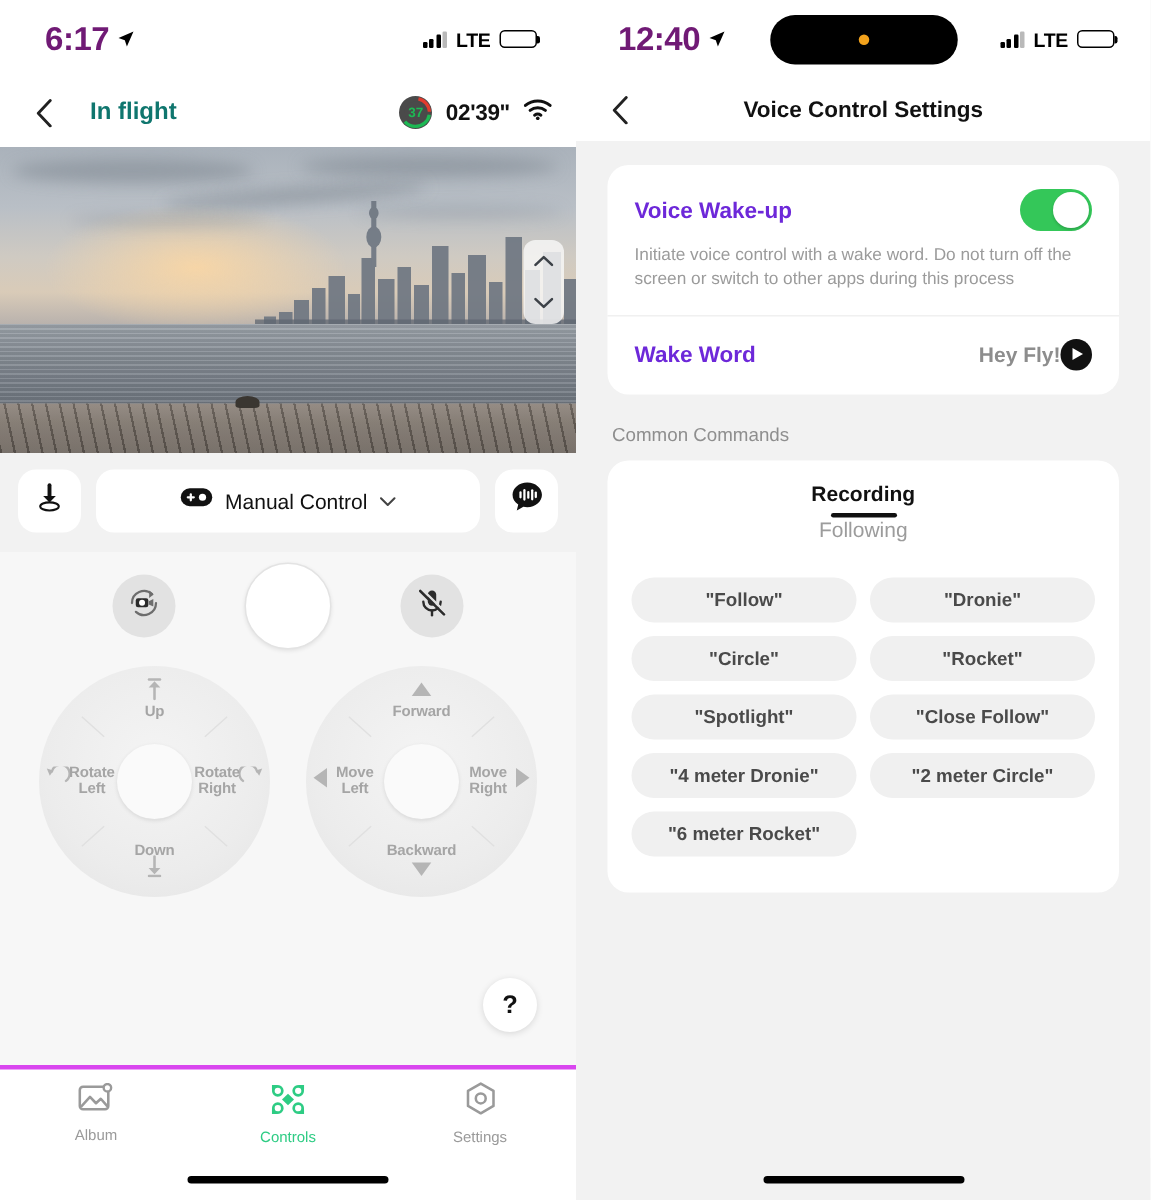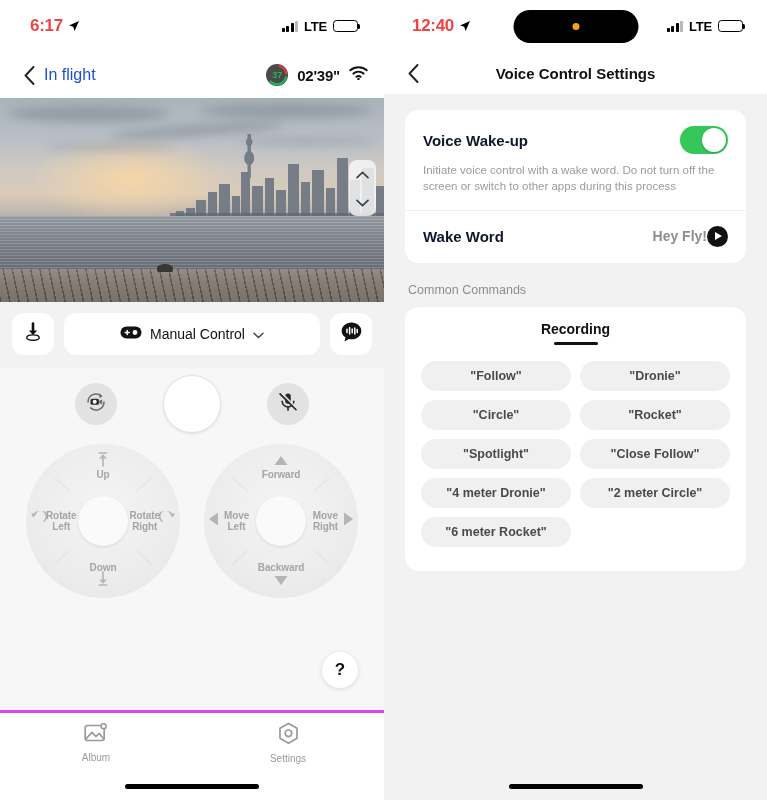--- a/index.html
+++ b/index.html
@@ -18,21 +18,21 @@
     position: relative;
     display: flex; flex-direction: column;
   }
   .statusbar {
     height: 52px; background: #ffffff;
     display: flex; align-items: center;
     padding: 0 26px 0 30px;
     flex: 0 0 auto;
   }
   .sb-time {
-    font-size: 17px; font-weight: bold; color: #ef4444;
+    font-size: 22px; font-weight: bold; color: #701a75;
     letter-spacing: -0.3px;
   }
   .sb-loc { margin-left: 5px; display: inline-flex; align-items: center; }
   .sb-spacer { flex: 1; }
   .sb-right { display: flex; align-items: center; gap: 6px; }
   .sb-lte { font-size: 13px; font-weight: bold; color: #000; letter-spacing: -0.2px; }
 
   .bars { display: flex; align-items: flex-end; gap: 1.5px; height: 11px; }
   .bars i { width: 3px; background: #000; border-radius: 0.8px; display: block; }
   .bars i:nth-child(1) { height: 4px; }
@@ -52,21 +52,21 @@
 
   .navbar {
     height: 46px; background: #ffffff;
     display: flex; align-items: center; padding: 0 16px 0 14px;
     flex: 0 0 auto;
   }
   .back-chev {
     width: 30px; height: 30px; display: flex; align-items: center;
     justify-content: center; cursor: pointer;
   }
-  .nav-title { font-size: 16px; font-weight: normal; color: #1d4ed8; margin-left: 0; }
+  .nav-title { font-size: 16px; font-weight: bold; color: #0f766e; margin-left: 16px; }
   .nav-right { margin-left: auto; display: flex; align-items: center; gap: 9px; }
   .batt-ring { width: 22px; height: 22px; position: relative; }
   .batt-ring .pct {
     position: absolute; inset: 0; display: flex; align-items: center;
     justify-content: center; font-size: 9px; font-weight: bold; color: #1DB954;
   }
   .flight-time { font-size: 15px; font-weight: bold; color: #111; letter-spacing: -0.2px; }
 
   .video {
     height: 204px; width: 100%;
@@ -235,21 +235,21 @@
     position: absolute; left: 0; right: 0; text-align: center;
     font-size: 15px; font-weight: bold; color: #111;
   }
 
   .page { flex: 1; padding: 16px 21px 0 21px; overflow: hidden; }
   .card { background: #fff; border-radius: 14px; }
   .card-row {
     display: flex; align-items: center; justify-content: space-between;
     padding: 16px 18px 0 18px;
   }
-  .card-title { font-size: 15px; font-weight: bold; color: #0f172a; }
+  .card-title { font-size: 15px; font-weight: bold; color: #6d28d9; }
   .toggle {
     width: 48px; height: 28px; border-radius: 16px; background: #34C759;
     position: relative; cursor: pointer; flex: 0 0 auto;
   }
   .toggle .thumb {
     position: absolute; right: 2px; top: 2px; width: 24px; height: 24px;
     border-radius: 50%; background: #fff; box-shadow: 0 1px 2px rgba(0,0,0,0.2);
   }
   .card-desc {
     padding: 9px 18px 15px 18px; font-size: 11.5px; color: #9b9b9b;
@@ -562,20 +562,38 @@
       <div class="tab">
         <span>
           <svg width="24" height="21" viewBox="0 0 24 21">
             <rect x="1.2" y="2.5" width="19" height="15" rx="2.2" stroke="#9a9a9a" stroke-width="1.7" fill="none"></rect>
             <path d="M2.4 15.4 8 9.3l4 4.2 3.2-3 4 4.6" stroke="#9a9a9a" stroke-width="1.7" fill="none" stroke-linecap="round" stroke-linejoin="round"></path>
             <circle cx="19.6" cy="3.2" r="2.5" stroke="#9a9a9a" stroke-width="1.6" fill="#fff"></circle>
           </svg>
         </span>
         <span class="tab-label">Album</span>
       </div>
+      <div class="tab active">
+        <span>
+          <svg width="24" height="22" viewBox="0 0 24 22">
+            <g stroke="#2ECC84" stroke-width="1.8" fill="none" stroke-linecap="round">
+              <path d="M4.2 2.2h-2v2"></path>
+                <path d="M19.8 2.2h2v2"></path>
+              <path d="M4.2 19.8h-2v-2"></path>
+                <path d="M19.8 19.8h2v-2"></path>
+              <circle cx="5.2" cy="5.2" r="3"></circle>
+                <circle cx="18.8" cy="5.2" r="3"></circle>
+              <circle cx="5.2" cy="16.8" r="3"></circle>
+                <circle cx="18.8" cy="16.8" r="3"></circle>
+            </g>
+            <path d="M12 7.2 16 11l-4 3.8L8 11z" fill="#2ECC84"></path>
+          </svg>
+        </span>
+        <span class="tab-label">Controls</span>
+      </div>
       <div class="tab">
         <span>
           <svg width="23" height="23" viewBox="0 0 23 23">
             <path d="M11.5 1.4 20 6.2v10.1l-8.5 4.9L3 16.3V6.2z" stroke="#9a9a9a" stroke-width="1.7" fill="none" stroke-linejoin="round"></path>
             <circle cx="11.5" cy="11.3" r="3.3" stroke="#9a9a9a" stroke-width="1.7" fill="none"></circle>
           </svg>
         </span>
         <span class="tab-label">Settings</span>
       </div>
     </div>
@@ -638,20 +656,21 @@
               </span>
           </span>
         </div>
       </div>
 
       <div class="section-title">Common Commands</div>
 
       <div class="cmd-card">
         <div class="tabs-row">
           <div class="ctab active">Recording</div>
+          <div class="ctab">Following</div>
         </div>
         <div class="chips">
           <div class="chip">"Follow"</div>
           <div class="chip">"Dronie"</div>
           <div class="chip">"Circle"</div>
           <div class="chip">"Rocket"</div>
           <div class="chip">"Spotlight"</div>
           <div class="chip">"Close Follow"</div>
           <div class="chip">"4 meter Dronie"</div>
           <div class="chip">"2 meter Circle"</div>

